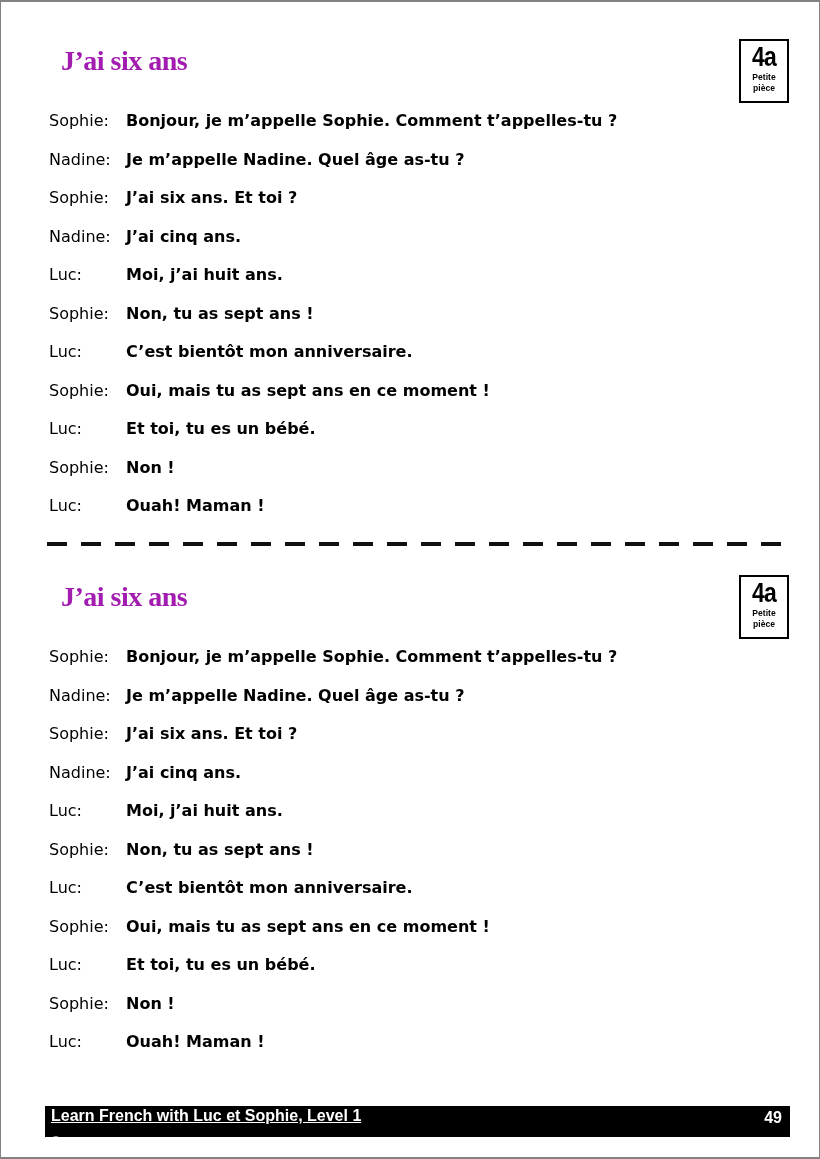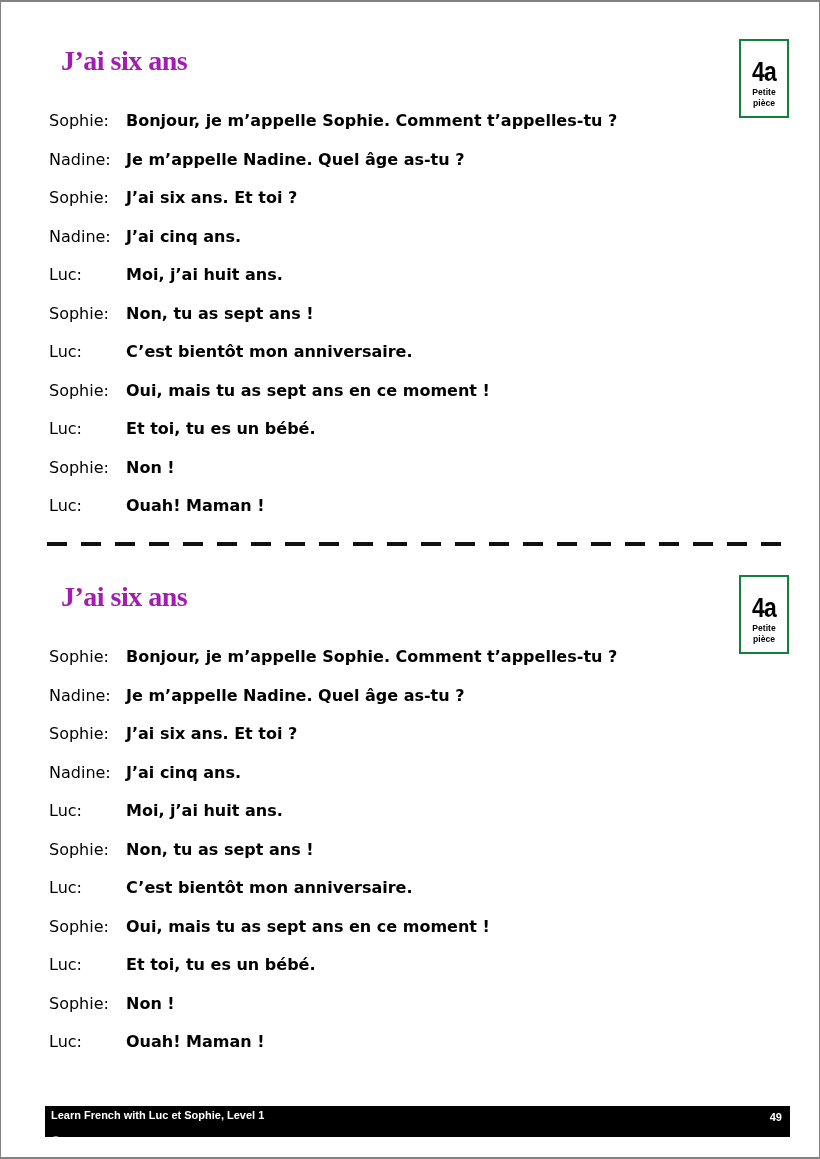--- a/index.html
+++ b/index.html
@@ -38,24 +38,24 @@
     letter-spacing: -0.5px;
     color: #a21caf;
   }
 
   .badge {
     position: absolute;
     top: 7px;
     right: 0;
     width: 46px;
     height: 58px;
-    border: 2px solid #15803d;
+    border: 2px solid #000000;
     background: #ffffff;
     text-align: center;
-    padding-top: 17px;
+    padding-top: 2px;
     box-sizing: content-box;
   }
   .badge-code {
     font-weight: bold;
     font-size: 27px;
     line-height: 28px;
     transform: scaleX(0.85);
     transform-origin: 50% 50%;
     letter-spacing: -1px;
   }
@@ -105,32 +105,33 @@
     background: #000000;
     color: #ffffff;
     display: flex;
     justify-content: space-between;
     align-items: flex-start;
     box-sizing: border-box;
     padding: 3px 8px 3px 6px;
   }
   .footer-series {
     font-weight: bold;
-    font-size: 11px;
+    font-size: 16px;
     line-height: 13px;
+    text-decoration: underline;
   }
   .footer-copyright {
     font-size: 13px;
     line-height: 11px;
     font-weight: normal;
     margin-top: 14px;
   }
   .footer-page {
     font-weight: bold;
-    font-size: 11px;
+    font-size: 16px;
     line-height: 13px;
     padding-top: 2px;
   }
 </style>
 </head>
 <body>
 
 <div class="sheet">
 
   <section class="half half-1">

